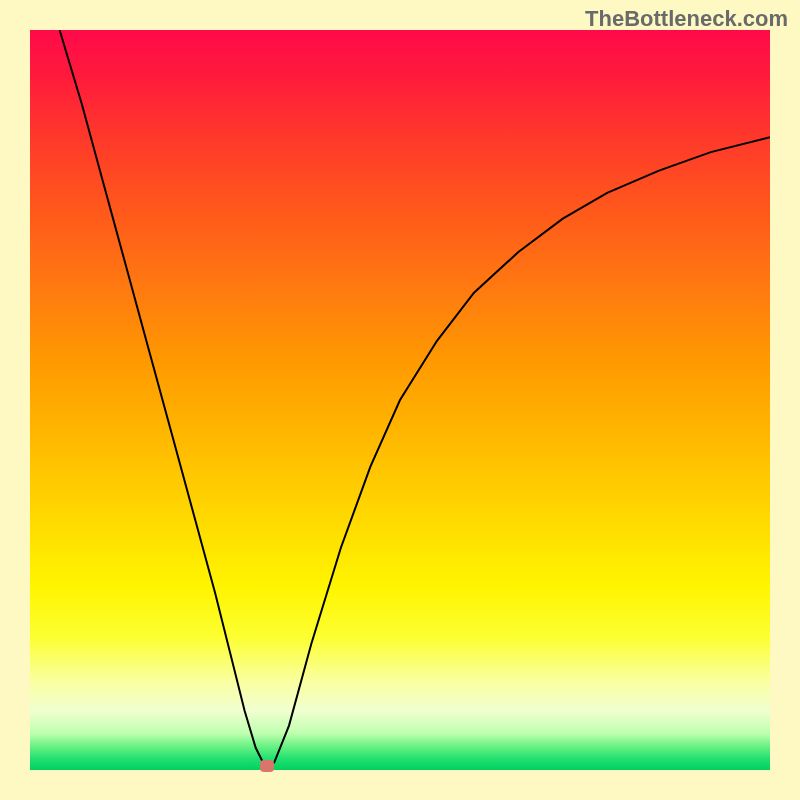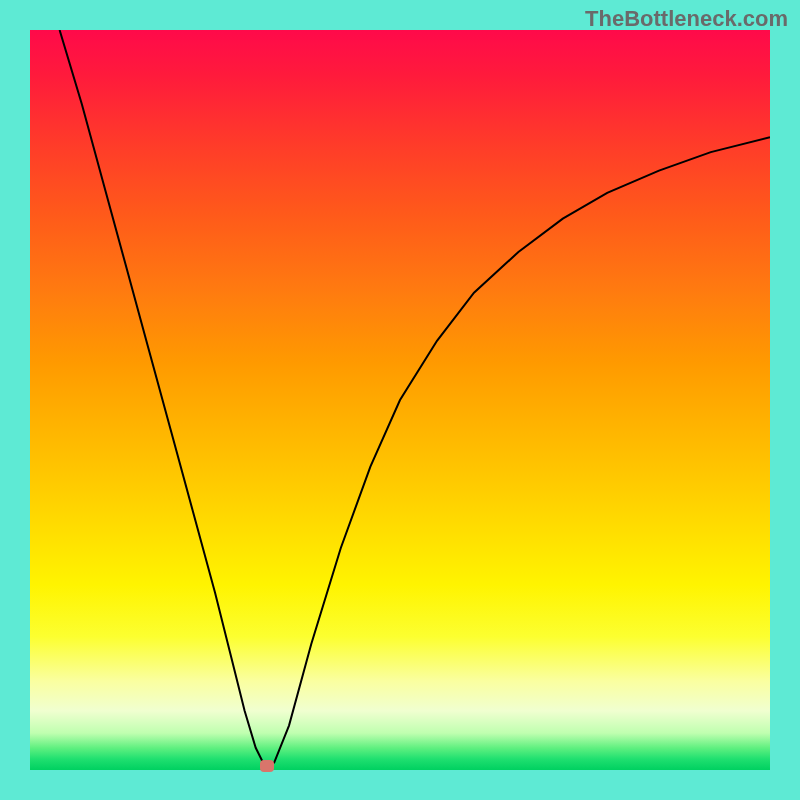--- a/index.html
+++ b/index.html
@@ -1,21 +1,21 @@
 <!DOCTYPE html>
 <html><head>
 <meta charset="utf-8">
 <style>
   * { margin: 0; padding: 0; box-sizing: border-box; }
   html, body { width: 800px; height: 800px; overflow: hidden; background: #000; }
   .frame {
     position: relative;
     width: 800px;
     height: 800px;
-    background: #5eead4;
+    background: #fef9c3;
   }
   .plot-area {
     position: absolute;
     left: 30px;
     top: 30px;
     width: 740px;
     height: 740px;
     background: linear-gradient(to bottom,
       #ff0a4a 0%,
       #ff1a3c 6%,

